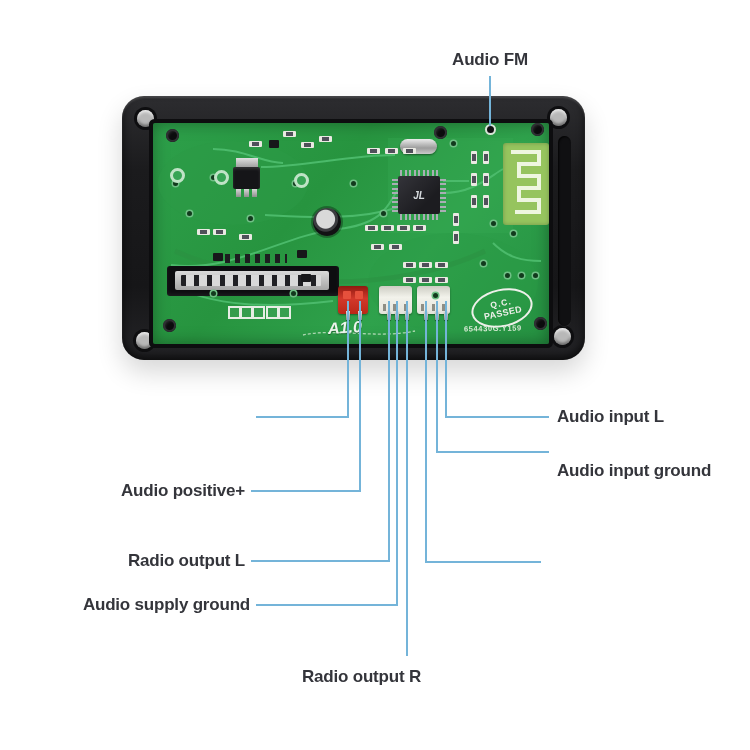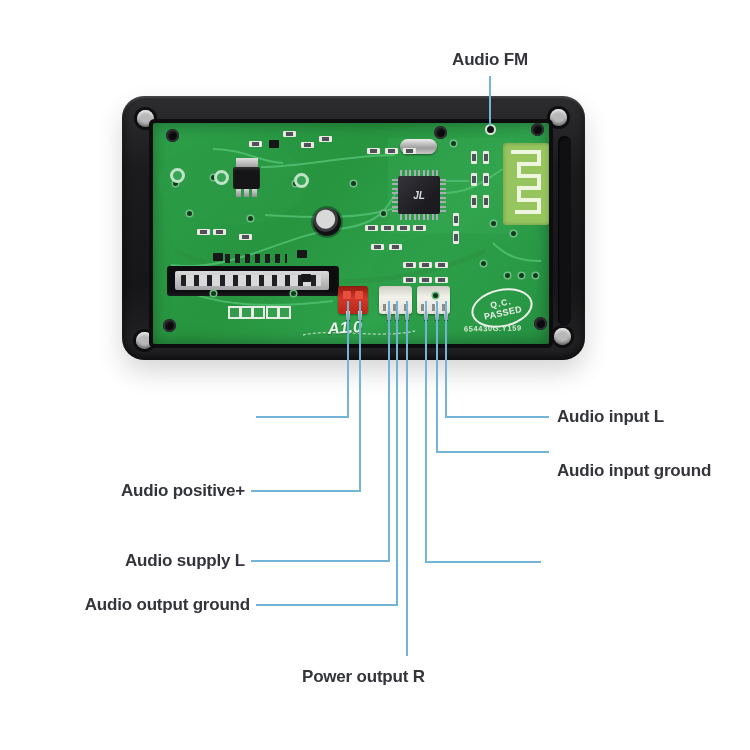--- a/index.html
+++ b/index.html
@@ -254,18 +254,18 @@
     <path d="M389,301 L389,561 L251,561"></path>
     <path d="M397,301 L397,605 L256,605"></path>
     <path d="M407,301 L407,656"></path>
     <path d="M446,301 L446,417 L549,417"></path>
     <path d="M437,301 L437,452 L549,452"></path>
     <path d="M426,301 L426,562 L541,562"></path>
   </svg>
 
   <div class="lbl" style="left:400px;top:49px;width:180px;text-align:center;z-index:7;">Audio FM</div>
   <div class="lbl r" style="right:505px;top:480px;z-index:7;">Audio positive+</div>
-  <div class="lbl r" style="right:505px;top:550px;z-index:7;">Audio supply L</div>
-  <div class="lbl r" style="right:500px;top:594px;z-index:7;">Audio output ground</div>
-  <div class="lbl" style="left:302px;top:666px;z-index:7;">Power output R</div>
+  <div class="lbl r" style="right:505px;top:550px;z-index:7;">Radio output L</div>
+  <div class="lbl r" style="right:500px;top:594px;z-index:7;">Audio supply ground</div>
+  <div class="lbl" style="left:302px;top:666px;z-index:7;">Radio output R</div>
   <div class="lbl" style="left:557px;top:406px;z-index:7;">Audio input L</div>
   <div class="lbl" style="left:557px;top:441px;z-index:7;margin-top:19px;">Audio input ground</div>
 </div>
 
 </body></html>

